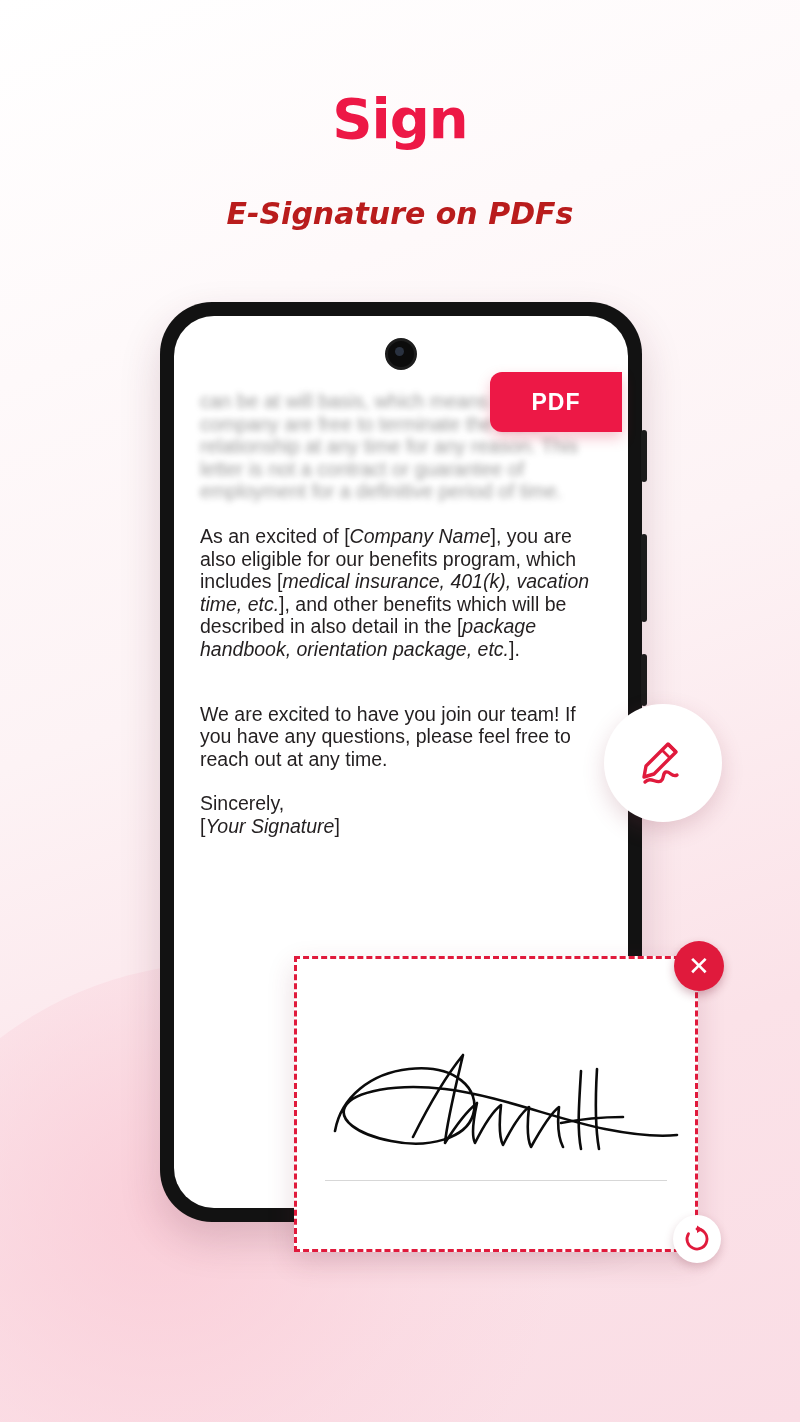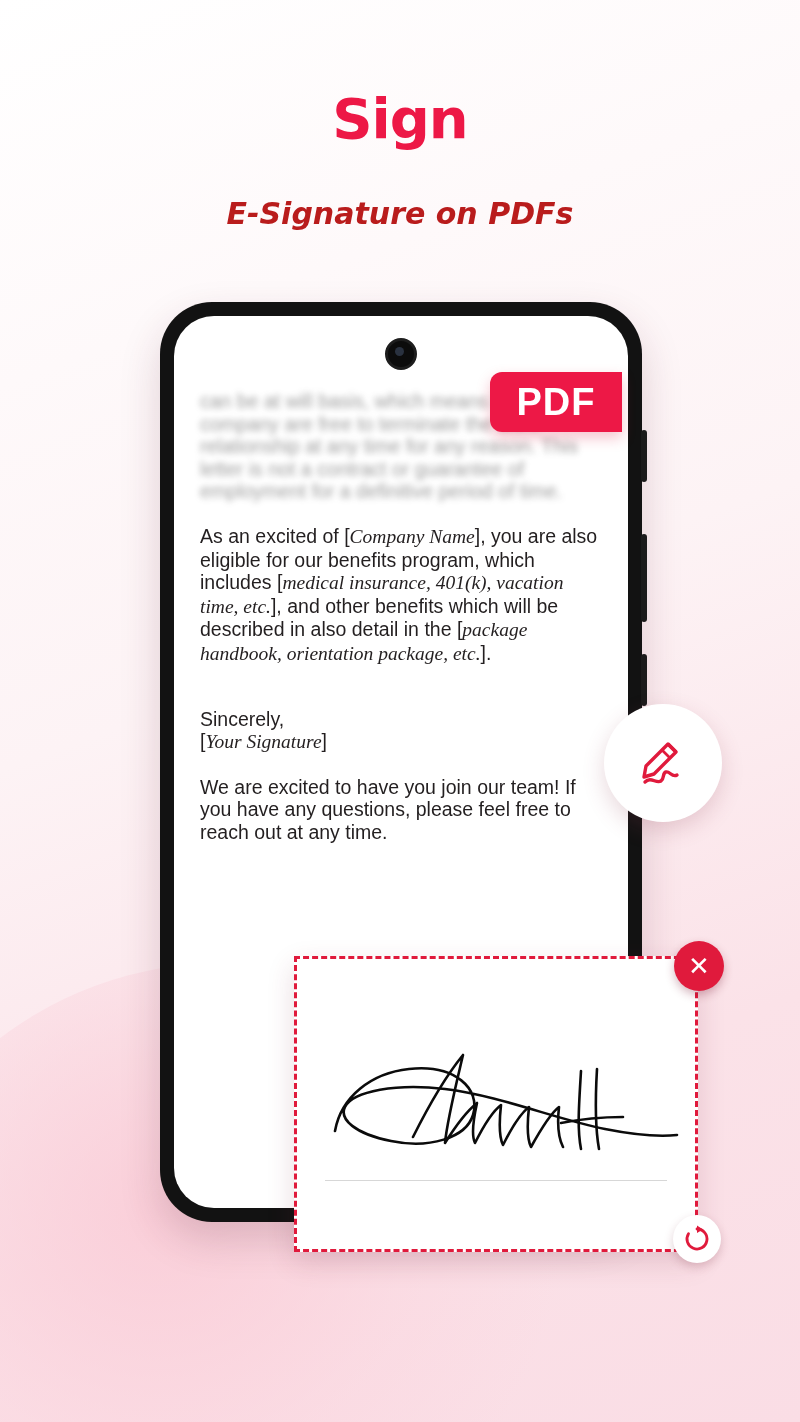--- a/index.html
+++ b/index.html
@@ -114,34 +114,34 @@
     font-size: 19.5px;
     line-height: 22.6px;
     font-family: "Liberation Sans", sans-serif;
   }
   .doc p { margin-bottom: 22px; }
   .doc .blurred {
     filter: blur(3.2px);
     opacity: .55;
     color: #4a4a4a;
   }
-  .doc i { font-style: italic; font-family: Liberation Serif, serif; }
+  .doc i { font-style: italic; }
   .gap { height: 20px; }
 
   
   .pdf-badge {
     position: absolute;
     left: 490px;
     top: 372px;
     width: 132px;
     height: 60px;
     background: #ed1846;
     border-radius: 12px 0 0 12px;
     color: #ffffff;
-    font-size: 38px;
+    font-size: 23px;
     font-weight: bold;
     letter-spacing: 1px;
     display: flex;
     align-items: center;
     justify-content: center;
     box-shadow: 0 6px 14px rgba(220,20,60,0.25);
   }
 
   
   .sign-fab {
@@ -236,26 +236,26 @@
         <span>relationship at any time for any reason. This</span>
         <span>letter is not a contract or guarantee of</span>
         <span>employment for a definitive period of time.</span>
       </p>
 
       <p><span>As an excited of [</span><i>Company Name</i><span>], you are also eligible for our benefits program, which includes [</span><i>medical insurance, 401(k), vacation time, etc.</i><span>], and other benefits which will be described in also detail in the [</span><i>package handbook, orientation package, etc.</i><span>].</span></p>
 
 
       <div class="gap"></div>
 
+      <p>We are excited to have you join our team! If you have any questions, please feel free to reach out at any time.</p>
+
       <p>
         <span>Sincerely,</span><br>
         <span>[</span><i>Your Signature</i><span>]</span>
       </p>
-
-      <p>We are excited to have you join our team! If you have any questions, please feel free to reach out at any time.</p>
     </div>
   </div>
 </div>
 
 <div class="pdf-badge">PDF</div>
 
 <div class="sign-fab">
   <svg width="62" height="62" viewBox="0 0 62 62">
     <path d="M14 34 L36 12 L44 20 L22 42 L12 45 Z" fill="none" stroke="#e01a3c" stroke-width="3.4" stroke-linejoin="round"></path>
     <path d="M36 12 L44 20" stroke="#e01a3c" stroke-width="3.4"></path>

